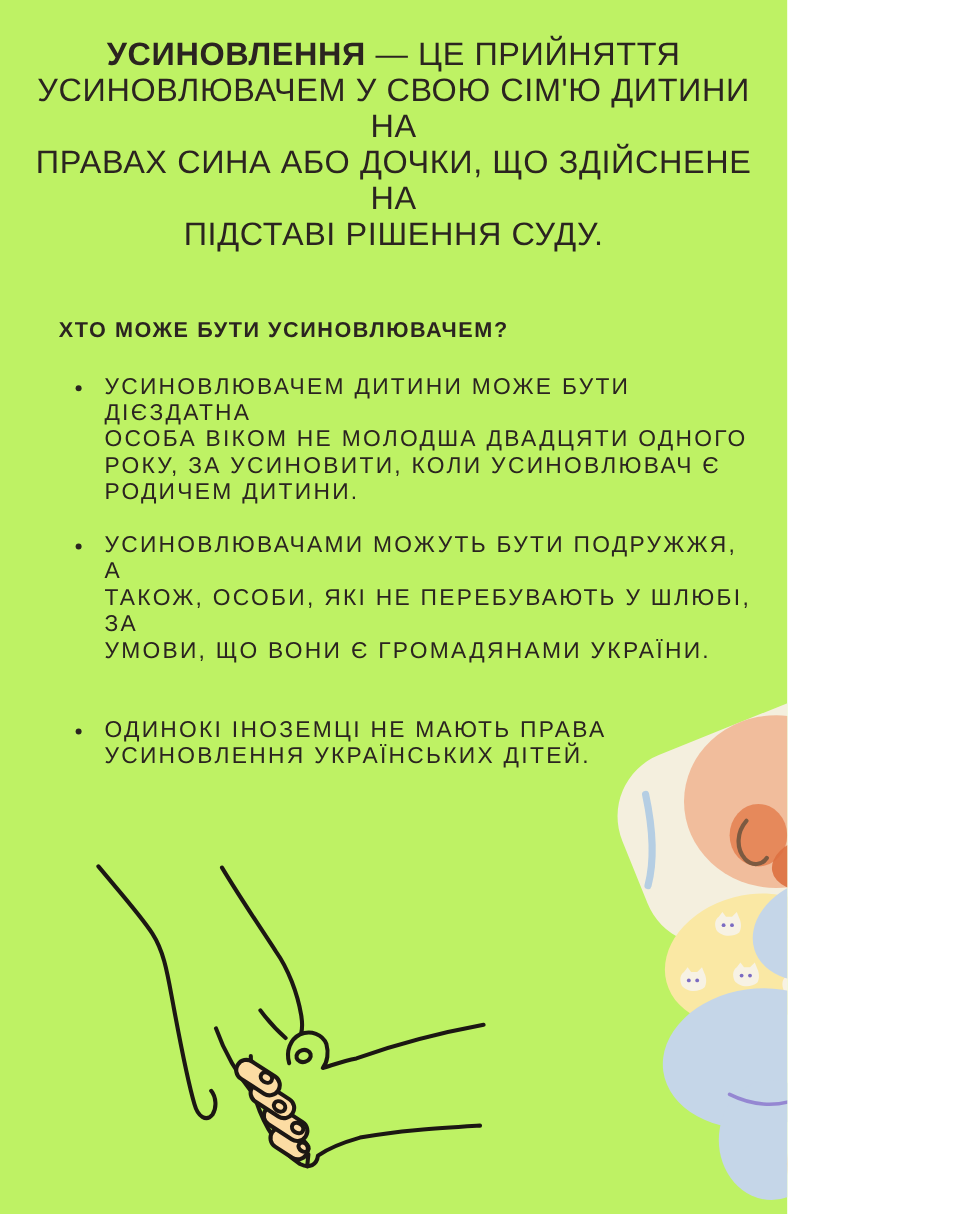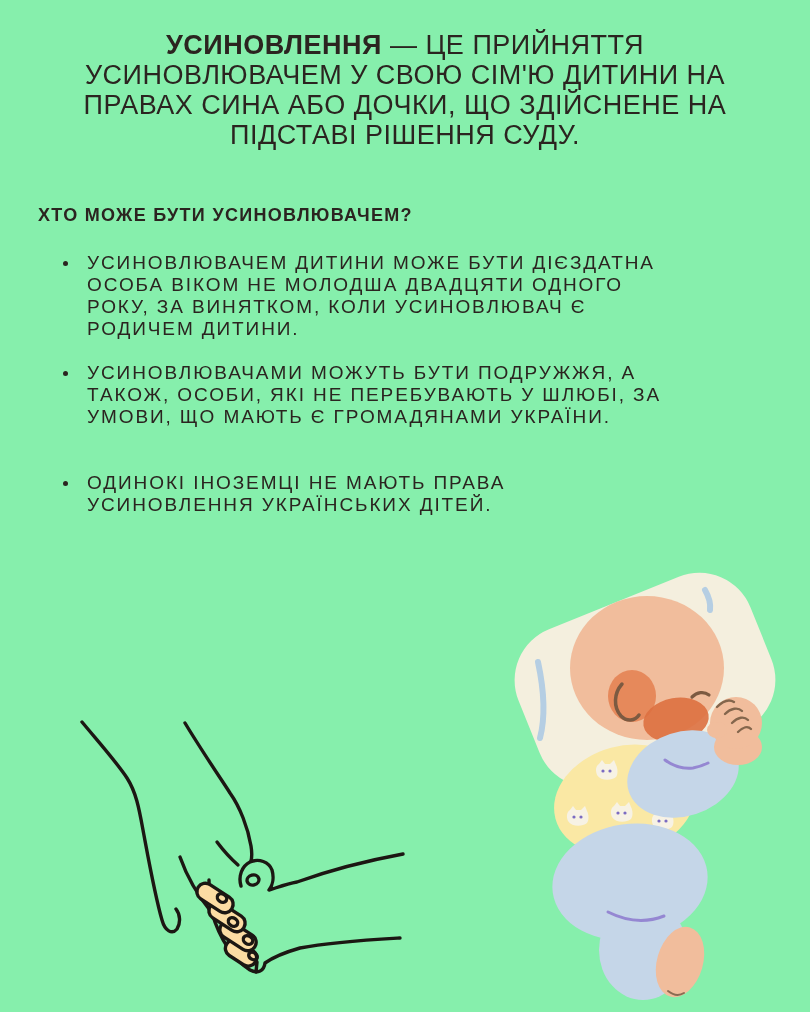--- a/index.html
+++ b/index.html
@@ -1,36 +1,36 @@
 <!DOCTYPE html>
 <html><head>
 <meta charset="utf-8">
 <style>
   html, body { margin: 0; padding: 0; }
   .poster {
     position: relative;
-    width: 810px;
+    width: 656px;
     height: 1012px;
-    background: #86efac;
+    background: #bef264;
     color: #2B2420;
     font-family: "Liberation Sans", sans-serif;
     overflow: hidden;
   }
   .content { position: relative; z-index: 2; }
   .page-title {
     padding: 30px 14px 0 14px;
     text-align: center;
     font-size: 27px;
     line-height: 30px;
     letter-spacing: 0.5px;
     white-space: pre-line;
   }
   .page-title .title-bold { font-weight: bold; }
   .section-heading {
-    margin: 54px 0 0 38px;
+    margin: 54px 0 0 49px;
     font-size: 18px;
     font-weight: bold;
     letter-spacing: 1.3px;
     line-height: 22px;
   }
   .bullets {
     margin: 26px 30px 0 48px;
     padding: 0;
     list-style: none;
   }
@@ -175,23 +175,23 @@
     <div class="page-title"><span class="title-bold">УСИНОВЛЕННЯ</span><span> — ЦЕ ПРИЙНЯТТЯ
 УСИНОВЛЮВАЧЕМ У СВОЮ СІМ'Ю ДИТИНИ НА
 ПРАВАХ СИНА АБО ДОЧКИ, ЩО ЗДІЙСНЕНЕ НА
 ПІДСТАВІ РІШЕННЯ СУДУ.</span></div>
 
     <div class="section-heading">ХТО МОЖЕ БУТИ УСИНОВЛЮВАЧЕМ?</div>
 
     <ul class="bullets">
       <li>УСИНОВЛЮВАЧЕМ ДИТИНИ МОЖЕ БУТИ ДІЄЗДАТНА
 ОСОБА ВІКОМ НЕ МОЛОДША ДВАДЦЯТИ ОДНОГО
-РОКУ, ЗА ВИНЯТКОМ, КОЛИ УСИНОВЛЮВАЧ Є
+РОКУ, ЗА УСИНОВИТИ, КОЛИ УСИНОВЛЮВАЧ Є
 РОДИЧЕМ ДИТИНИ.</li>
       <li>УСИНОВЛЮВАЧАМИ МОЖУТЬ БУТИ ПОДРУЖЖЯ, А
 ТАКОЖ, ОСОБИ, ЯКІ НЕ ПЕРЕБУВАЮТЬ У ШЛЮБІ, ЗА
-УМОВИ, ЩО МАЮТЬ Є ГРОМАДЯНАМИ УКРАЇНИ.</li>
+УМОВИ, ЩО ВОНИ Є ГРОМАДЯНАМИ УКРАЇНИ.</li>
       <li>ОДИНОКІ ІНОЗЕМЦІ НЕ МАЮТЬ ПРАВА
 УСИНОВЛЕННЯ УКРАЇНСЬКИХ ДІТЕЙ.</li>
     </ul>
   </div>
 
 </div>
 
 </body></html>

